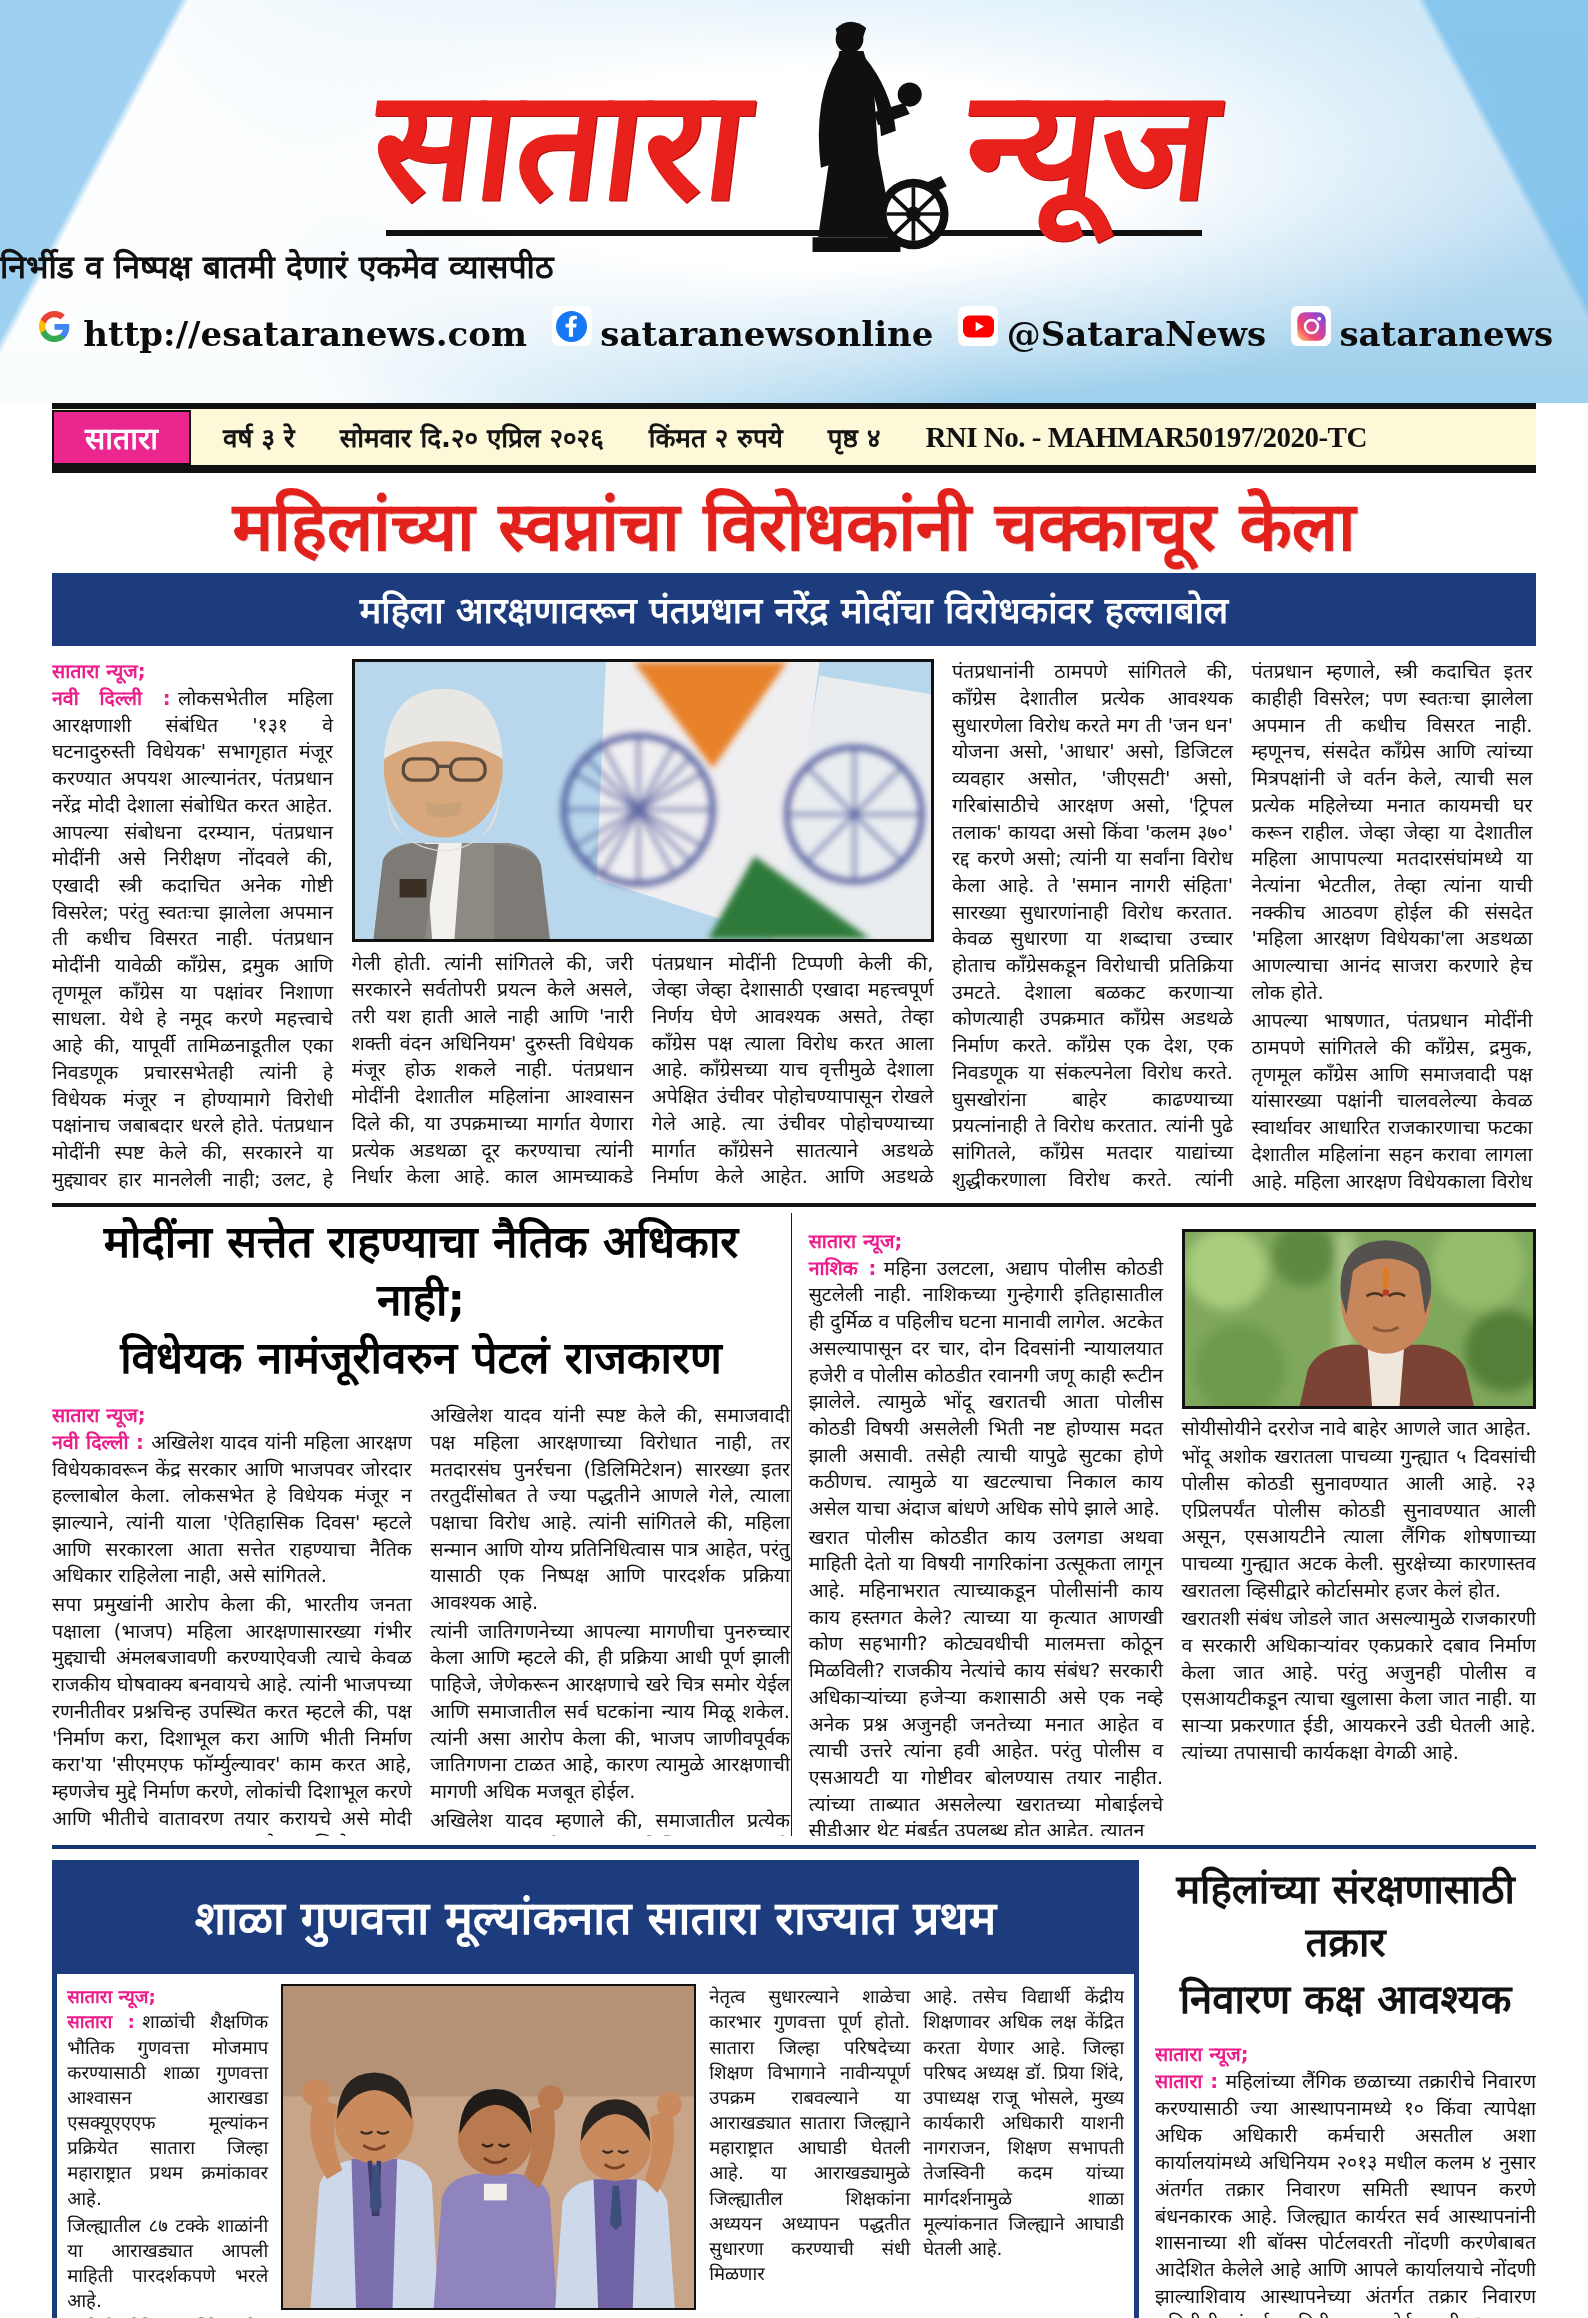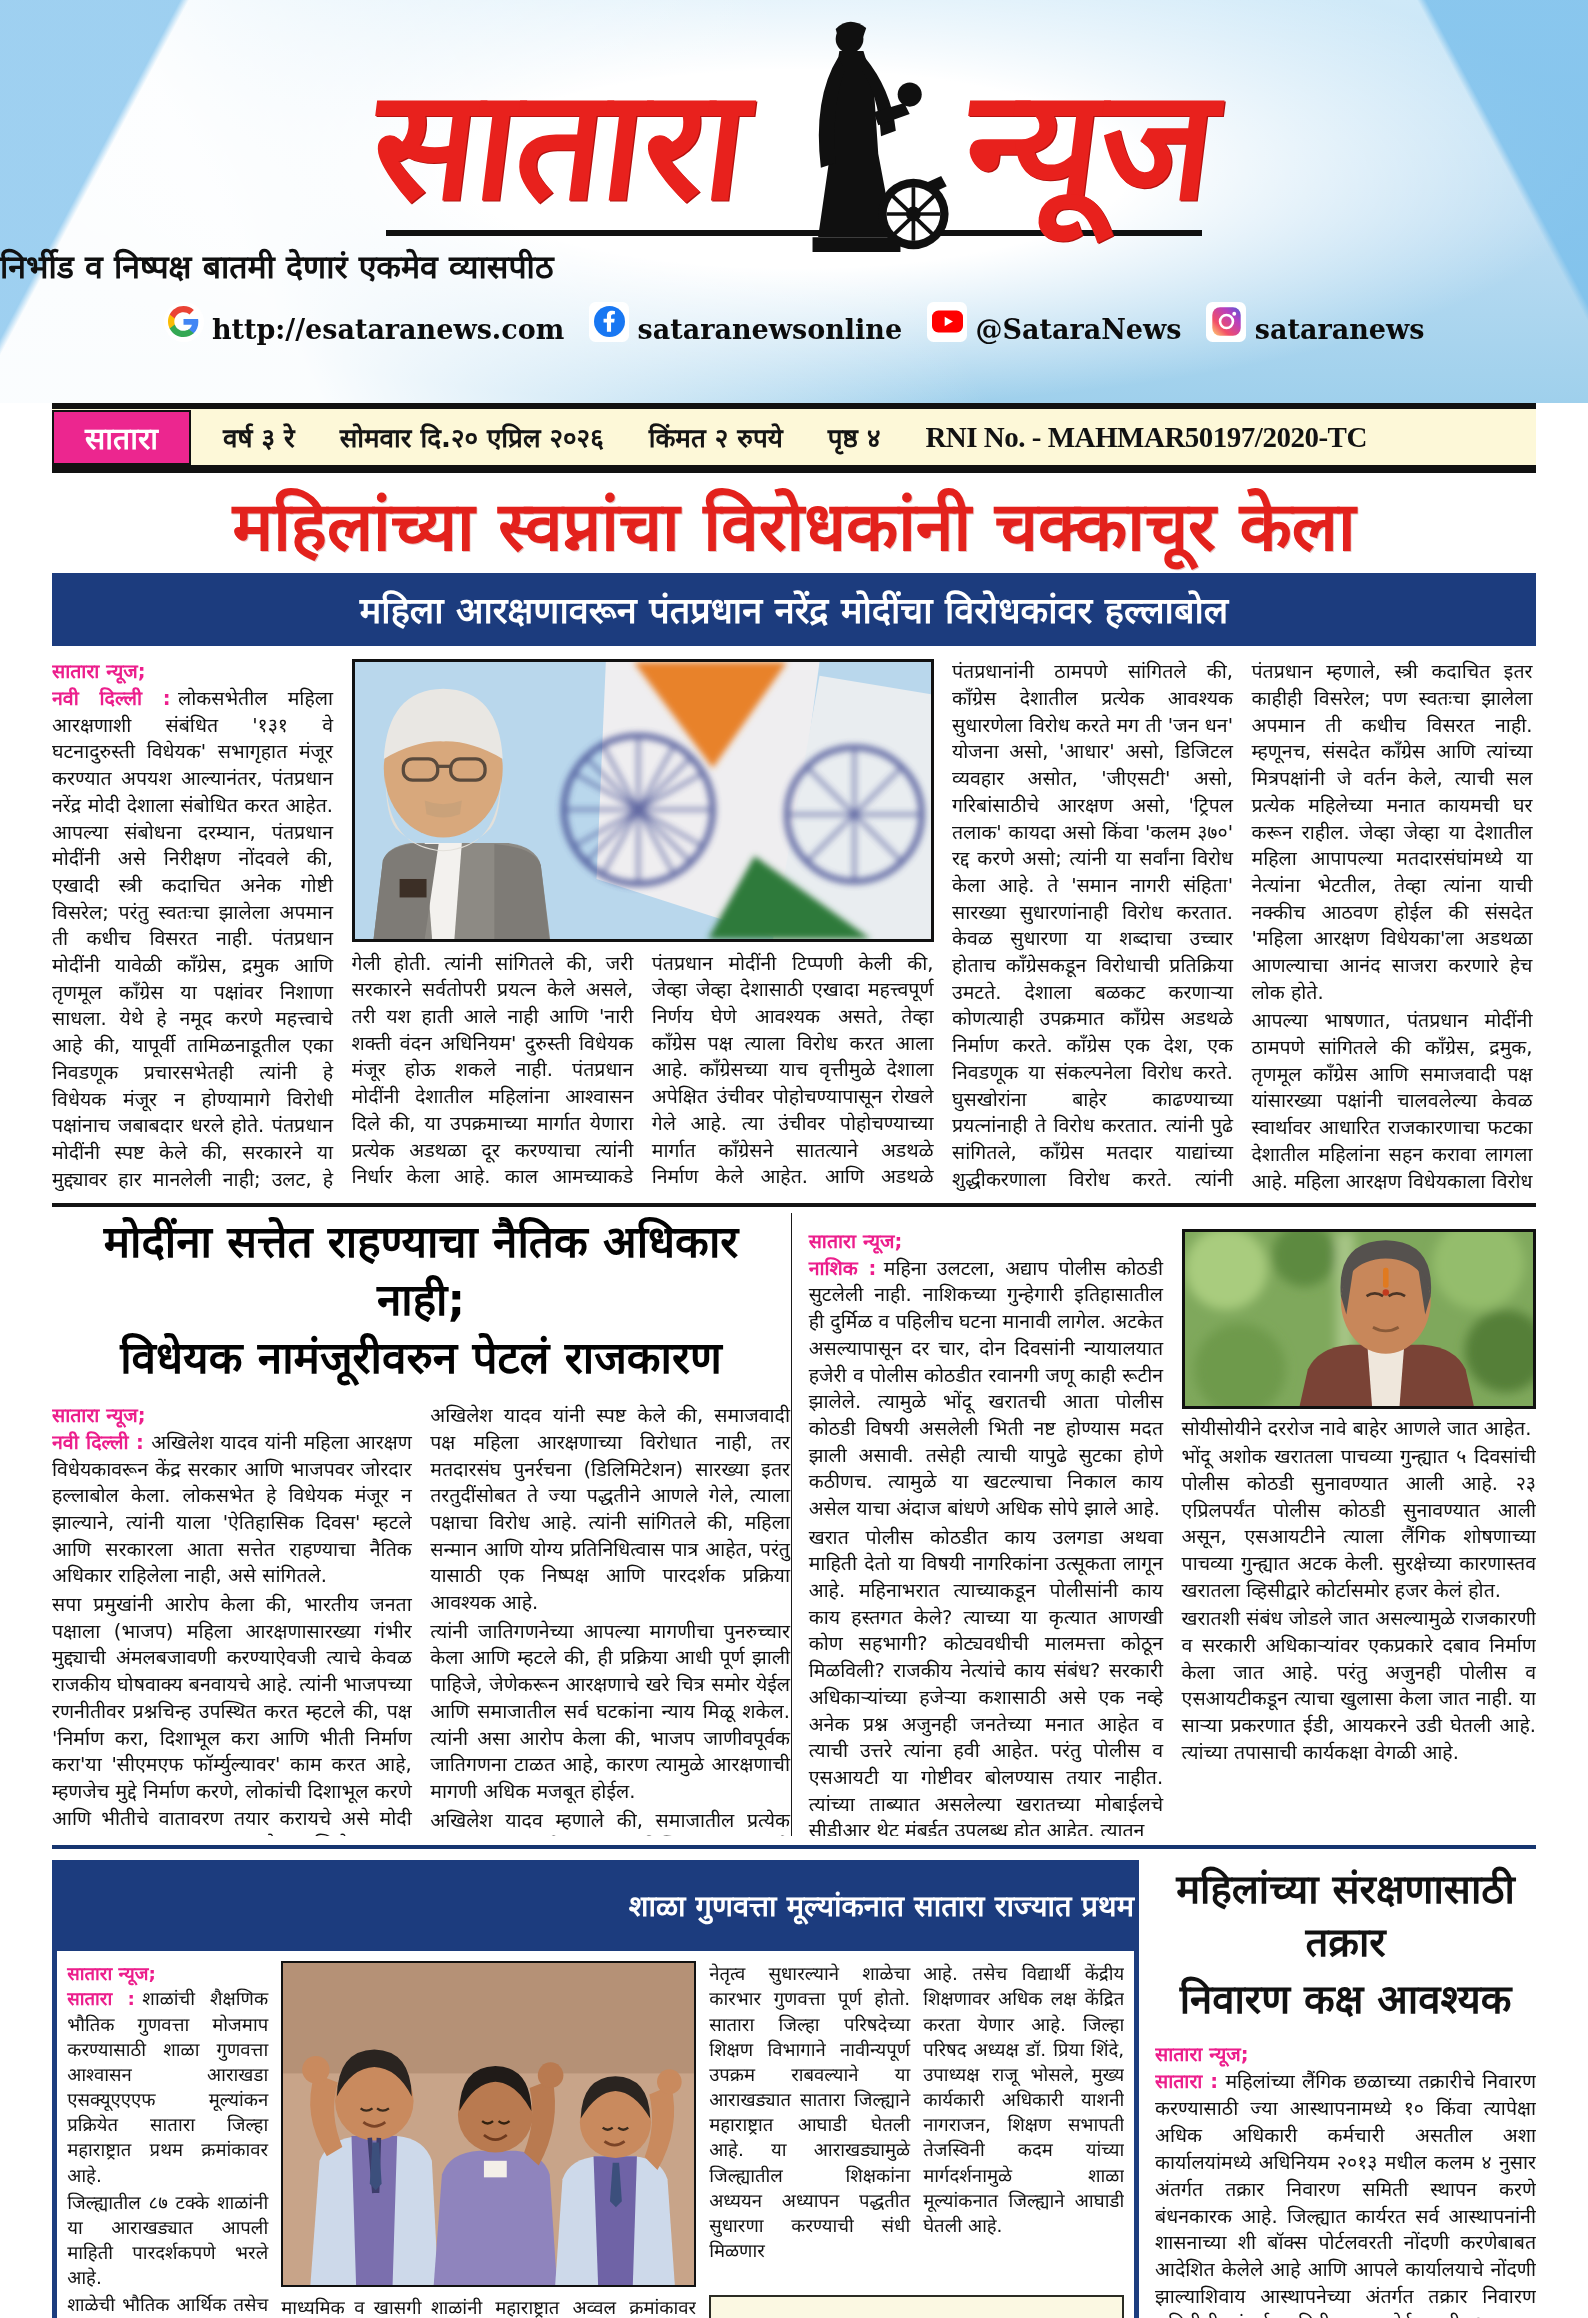--- a/index.html
+++ b/index.html
@@ -20,21 +20,21 @@
       linear-gradient(180deg,#cfe9f8 0%,#badcf2 55%,#9fd0ec 100%);
   }
   .logo-row{ display:flex; align-items:center; justify-content:center; gap:11px; padding-top:40px; height:250px;}
   .logo-text{ font-size:153px; line-height:1; font-weight:800; color:#e8211d; transform:skewX(-7deg); text-shadow:1.4px 1.4px 0 #b3110f;}
   .statue{ width:199px; height:241px; margin-top:-18.5px; flex:none;}
   .tagline-wrap{ text-align:left; margin-top:-20.4px;}
   .tagline-line{ width:816px; height:6.5px; background:#111; margin:0 auto 7.4px;}
   .tagline{ font-size:32px; font-weight:800; color:#101010; font-family:"DejaVu Serif","Liberation Serif",serif;}
   .social-row{ display:flex; justify-content:center; align-items:center; gap:25px; margin-top:12px;}
   .social-item{ display:flex; align-items:center; gap:8.3px;}
-  .social-label{ font-size:27px; font-weight:800; color:#0c0c0c; font-family:"DejaVu Serif","Liberation Serif",serif;margin-top:15px;}
+  .social-label{ font-size:34px; font-weight:800; color:#0c0c0c; font-family:"DejaVu Serif","Liberation Serif",serif;margin-top:15px;}
   .sicon{ width:40px; height:40px; background:#fff; border-radius:6.5px; display:flex; align-items:center; justify-content:center; flex:none;}
   .sicon svg{ width:31px; height:31px; display:block;}
   
   .infobar{
     margin:0 52px; height:70px; background:#fdf8d8;
     border-top:6.5px solid #111; border-bottom:8.3px solid #111;
     display:flex; align-items:center;
   }
   .region-box{
     width:139px; height:55px; background:#ec268f; border:2.8px solid #111;
@@ -73,21 +73,21 @@
   .story3{ flex:1; padding-left:16.7px;}
   .mid-headline{ text-align:center; font-size:44px; font-weight:800; line-height:1.32; color:#030303;}
   .mid-cols{ display:flex; gap:18.5px; margin-top:16px; font-size:19.5px; line-height:1.37; text-align:justify;}
   .mid-cols .mcol{ flex:1;}
   .s3right{ flex:1; display:flex; flex-direction:column;}
   .photo2{ height:180px; border:3.2px solid #111; margin-bottom:6.5px;}
   .photo2 svg{ width:100%; height:100%; display:block;}
   
   .bottom{ margin:10.2px 52px 0; display:flex; gap:16px; height:594px; overflow:hidden;}
   .story4-box{ width:1087px; flex:none; border:5.6px solid #1c3c7e; display:flex; flex-direction:column; background:#fff;}
-  .story4-title{ background:#1c3c7e; color:#fff; text-align:right; font-size:29px; font-weight:800; padding:20.4px 0 27px;}
+  .story4-title{ background:#1c3c7e; color:#fff; text-align:center; font-size:46px; font-weight:800; padding:20.4px 0 27px;}
   .story4-content{ flex:1; display:flex; gap:13px; padding:10.2px; font-size:18.5px; line-height:1.36; text-align:justify; overflow:hidden;}
   .s4col1{ width:201px; flex:none;}
   .s4mid{ width:415px; flex:none; display:flex; flex-direction:column;}
   .photo3{ height:326px; border:2.3px solid #111; margin-bottom:7.4px;}
   .photo3 svg{ width:100%; height:100%; display:block;}
   .s4midcols{ flex:1; display:flex; gap:13px; overflow:hidden;}
   .s4midcols div{ flex:1;}
   .s4right{ width:415px; flex:none; display:flex; flex-direction:column;}
   .s4rightcols{ height:326px; display:flex; gap:13px; overflow:hidden;}
   .s4rightcols div{ flex:1;}

